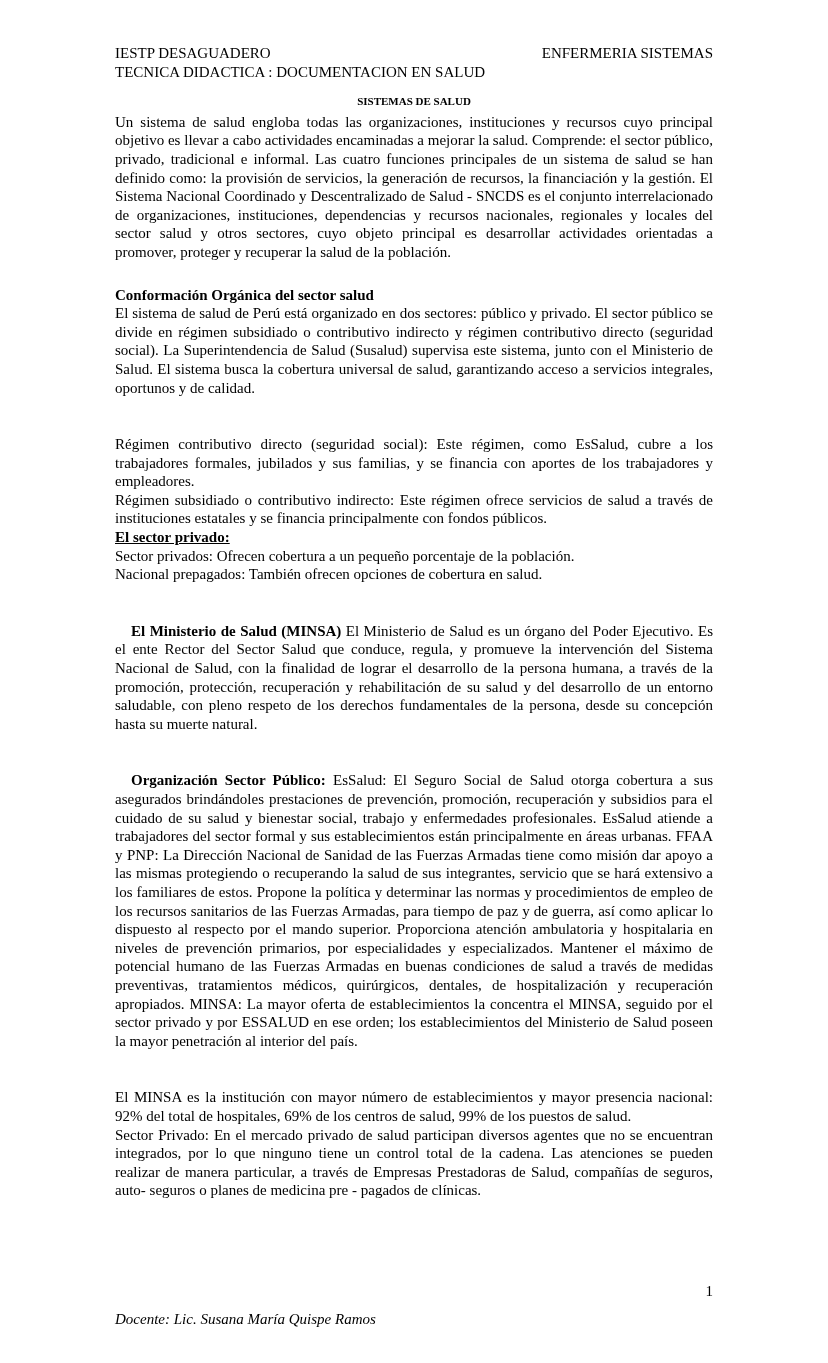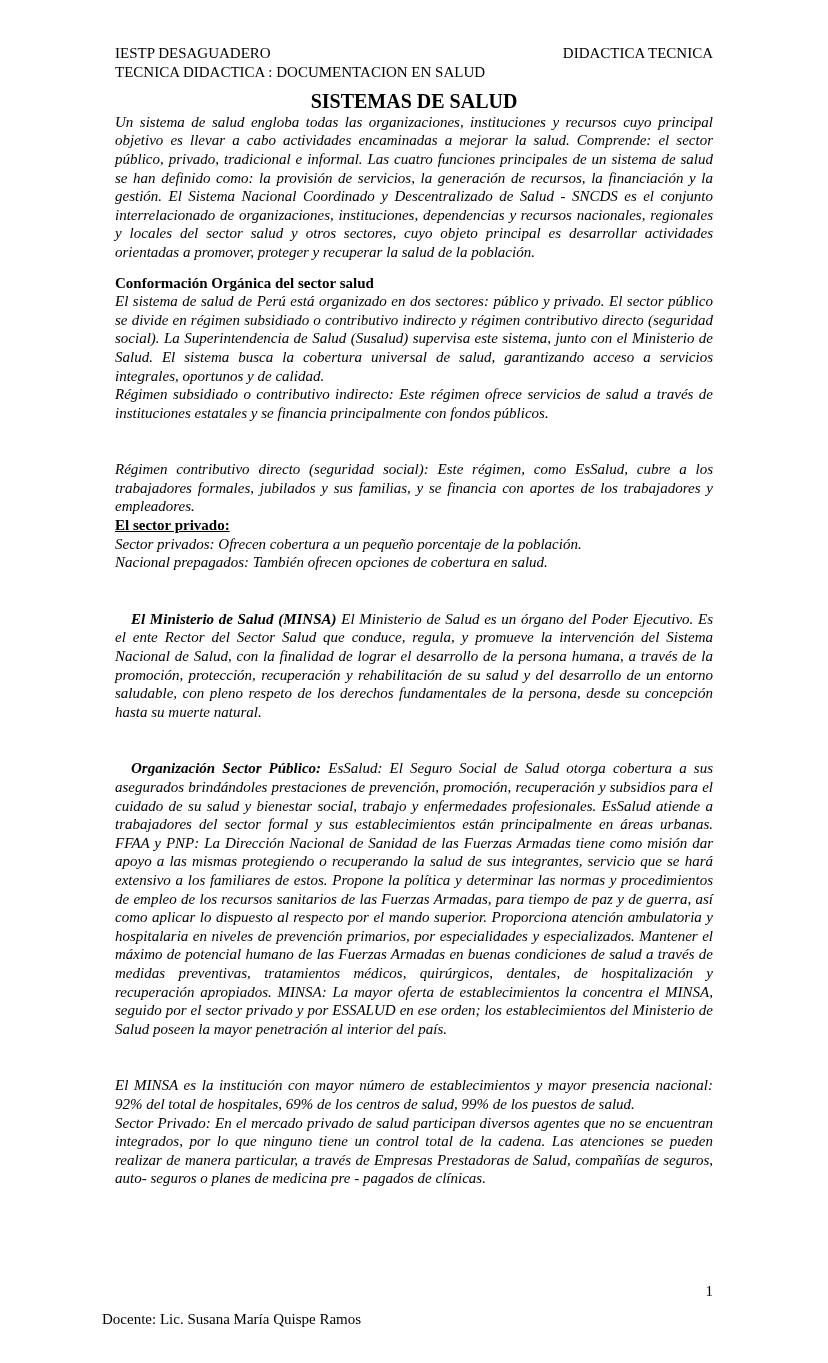--- a/index.html
+++ b/index.html
@@ -21,69 +21,70 @@
     overflow: hidden;
   }
   .doc-header { margin: 0; }
   .header-row {
     display: flex;
     justify-content: space-between;
   }
   .doc-title {
     text-align: center;
     font-weight: bold;
-    font-size: 20px;
+    font-size: 11px;
     margin: 11px 0 2px 0;
   }
   p {
     margin: 0;
   }
-  .just { text-align: justify; font-style: italic; }
+  .just { text-align: justify; }
   h2 {
     font-size: 15px;
     font-weight: bold;
     margin: 0;
   }
   .u { text-decoration: underline; }
-  .sp1 { margin-top: 12px; }
+  .sp1 { margin-top: 24px; }
   .sp2 { margin-top: 38px; }
   b { font-weight: bold; margin-left: 16px; }
   .page-number {
     position: absolute;
     right: 115px;
     bottom: 62px;
   }
   .docente {
     position: absolute;
-    left: 102px;
+    left: 115px;
     bottom: 34px;
+    font-style: italic;
   }
 </style>
 </head>
 <body>
 
 <div class="page">
 
   <header class="doc-header">
     <div class="header-row">
       <span>IESTP DESAGUADERO</span>
-      <span>DIDACTICA TECNICA</span>
+      <span>ENFERMERIA SISTEMAS</span>
     </div>
     <div>TECNICA DIDACTICA : DOCUMENTACION EN SALUD</div>
   </header>
 
   <h1 class="doc-title">SISTEMAS DE SALUD</h1>
 
   <p class="just">Un sistema de salud engloba todas las organizaciones, instituciones y recursos cuyo principal objetivo es llevar a cabo actividades encaminadas a mejorar la salud. Comprende: el sector público, privado, tradicional e informal. Las cuatro funciones principales de un sistema de salud se han definido como: la provisión de servicios, la generación de recursos, la financiación y la gestión. El Sistema Nacional Coordinado y Descentralizado de Salud - SNCDS es el conjunto interrelacionado de organizaciones, instituciones, dependencias y recursos nacionales, regionales y locales del sector salud y otros sectores, cuyo objeto principal es desarrollar actividades orientadas a promover, proteger y recuperar la salud de la población.</p>
 
   <h2 class="sp1">Conformación Orgánica del sector salud</h2>
   <p class="just">El sistema de salud de Perú está organizado en dos sectores: público y privado. El sector público se divide en régimen subsidiado o contributivo indirecto y régimen contributivo directo (seguridad social). La Superintendencia de Salud (Susalud) supervisa este sistema, junto con el Ministerio de Salud. El sistema busca la cobertura universal de salud, garantizando acceso a servicios integrales, oportunos y de calidad.</p>
 
+  <p class="just sp2">Régimen contributivo directo (seguridad social): Este régimen, como EsSalud, cubre a los trabajadores formales, jubilados y sus familias, y se financia con aportes de los trabajadores y empleadores.</p>
   <p class="just">Régimen subsidiado o contributivo indirecto: Este régimen ofrece servicios de salud a través de instituciones estatales y se financia principalmente con fondos públicos.</p>
-  <p class="just sp2">Régimen contributivo directo (seguridad social): Este régimen, como EsSalud, cubre a los trabajadores formales, jubilados y sus familias, y se financia con aportes de los trabajadores y empleadores.</p>
 
   <h2 class="u">El sector privado:</h2>
   <p class="just">Sector privados: Ofrecen cobertura a un pequeño porcentaje de la población.</p>
   <p class="just">Nacional prepagados: También ofrecen opciones de cobertura en salud.</p>
 
   <p class="just sp2"><b>El Ministerio de Salud (MINSA)</b><span> El Ministerio de Salud es un órgano del Poder Ejecutivo. Es el ente Rector del Sector Salud que conduce, regula, y promueve la intervención del Sistema Nacional de Salud, con la finalidad de lograr el desarrollo de la persona humana, a través de la promoción, protección, recuperación y rehabilitación de su salud y del desarrollo de un entorno saludable, con pleno respeto de los derechos fundamentales de la persona, desde su concepción hasta su muerte natural.</span></p>
 
   <p class="just sp2"><b>Organización Sector Público:</b><span> EsSalud: El Seguro Social de Salud otorga cobertura a sus asegurados brindándoles prestaciones de prevención, promoción, recuperación y subsidios para el cuidado de su salud y bienestar social, trabajo y enfermedades profesionales. EsSalud atiende a trabajadores del sector formal y sus establecimientos están principalmente en áreas urbanas. FFAA y PNP: La Dirección Nacional de Sanidad de las Fuerzas Armadas tiene como misión dar apoyo a las mismas protegiendo o recuperando la salud de sus integrantes, servicio que se hará extensivo a los familiares de estos. Propone la política y determinar las normas y procedimientos de empleo de los recursos sanitarios de las Fuerzas Armadas, para tiempo de paz y de guerra, así como aplicar lo dispuesto al respecto por el mando superior. Proporciona atención ambulatoria y hospitalaria en niveles de prevención primarios, por especialidades y especializados. Mantener el máximo de potencial humano de las Fuerzas Armadas en buenas condiciones de salud a través de medidas preventivas, tratamientos médicos, quirúrgicos, dentales, de hospitalización y recuperación apropiados. MINSA: La mayor oferta de establecimientos la concentra el MINSA, seguido por el sector privado y por ESSALUD en ese orden; los establecimientos del Ministerio de Salud poseen la mayor penetración al interior del país.</span></p>
 
   <p class="just sp2">El MINSA es la institución con mayor número de establecimientos y mayor presencia nacional: 92% del total de hospitales, 69% de los centros de salud, 99% de los puestos de salud.</p>

